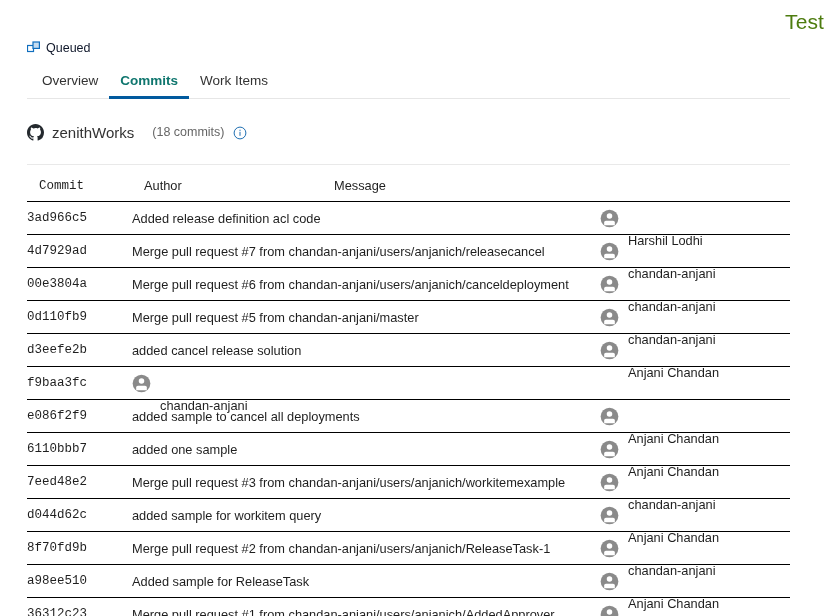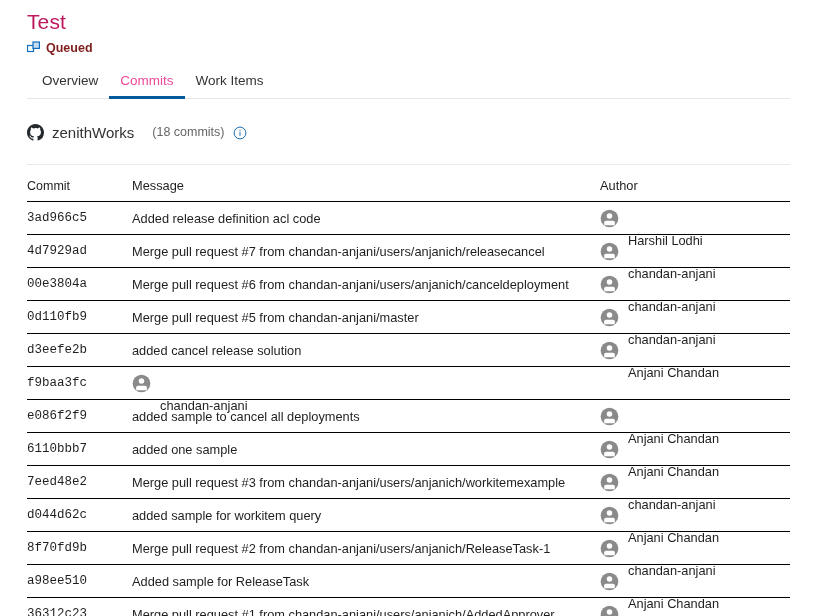--- a/index.html
+++ b/index.html
@@ -22,45 +22,45 @@
     box-sizing: border-box;
   }
 
   
   .header {
     padding: 9px 0 0 27px;
   }
   .page-title {
     font-size: 21px;
     font-weight: 400;
-    color: #be185d;
+    color: #4d7c0f;
     line-height: 26px;
     letter-spacing: 0.1px;
+    text-align: right;
   }
   .status-row {
     display: flex;
     align-items: center;
     margin-top: 4px;
     height: 17px;
   }
   .status-icon {
     width: 14px;
     height: 14px;
     margin-right: 5px;
     display: inline-flex;
     align-items: center;
     justify-content: center;
     flex: 0 0 auto;
   }
   .status-link {
     font-size: 12.5px;
-    color: #7f1d1d;
+    color: #0f172a;
     line-height: 16px;
     cursor: pointer;
-    font-weight: bold;
   }
 
   
   .tabs {
     position: relative;
     margin-top: 12px;
     margin-left: 27px;
     width: 763px;
     height: 31px;
     display: flex;
@@ -72,22 +72,22 @@
     font-size: 13.5px;
     color: #333333;
     padding: 0 11px 9px 11px;
     line-height: 17px;
     cursor: pointer;
     position: relative;
     white-space: nowrap;
   }
   .tab.first { margin-left: 4px; }
   .tab.active {
-    font-weight: normal;
-    color: #ec4899;
+    font-weight: bold;
+    color: #0f766e;
   }
   .tab.active::after {
     content: "";
     position: absolute;
     left: 0;
     right: 0;
     bottom: -1px;
     height: 3px;
     background: #015a9e;
   }
@@ -171,21 +171,21 @@
   }
   .col-author {
     width: 190px;
     flex: 0 0 190px;
     display: flex;
     align-items: center;
     font-size: 12.8px;
     color: #1f1f1f;
     white-space: nowrap;
   }
-  .thead .col-commit { font-family: Liberation Sans, sans-serif; }
+  .thead .col-commit { font-family: Liberation Mono, monospace; margin-left: 12px; }
   .avatar {
     width: 19px;
     height: 19px;
     flex: 0 0 auto;
     margin-right: 9px;
     display: block;
   }
   .author-name { line-height: 17px; margin-top: 44px; }
 </style>
 </head>
@@ -231,22 +231,22 @@
         <circle cx="7" cy="7" r="5.9" fill="none" stroke="#1f6fb2" stroke-width="1"></circle>
         <rect x="6.5" y="5.8" width="1" height="4" fill="#1f6fb2"></rect>
         <rect x="6.5" y="3.7" width="1" height="1.2" fill="#1f6fb2"></rect>
       </svg>
     </span>
   </div>
 
   <div class="table">
     <div class="thead">
       <div class="th col-commit">Commit</div>
+      <div class="th col-author">Author</div>
       <div class="th col-message">Message</div>
-      <div class="th col-author">Author</div>
     </div>
 
     <div id="rows">
   <div class="row">
     <div class="col-commit">3ad966c5</div>
     <div class="col-message">Added release definition acl code</div>
     <div class="col-author">
       <span class="avatar">
         <svg width="19" height="19" viewBox="0 0 20 20">
           <circle cx="10" cy="10" r="9.3" fill="#8a8a8a"></circle>

